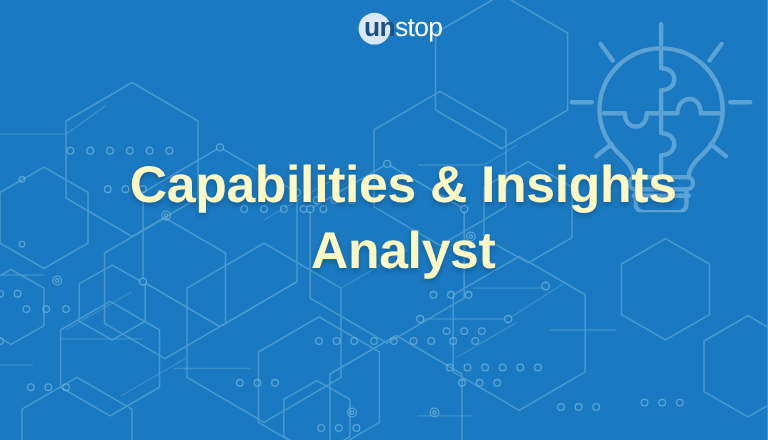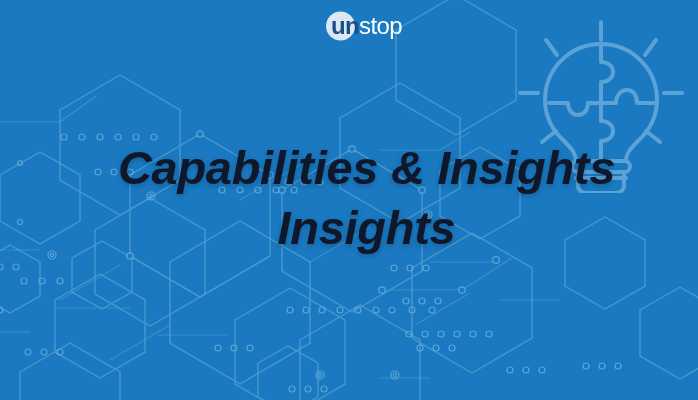--- a/index.html
+++ b/index.html
@@ -79,28 +79,27 @@
   #title-block {
     position: absolute;
     left: 0;
     right: 0;
     top: 138px;
     text-align: center;
     padding: 0 40px;
     box-sizing: border-box;
   }
   .title-line {
-    color: #0f172a;
+    color: #fef9c3;
     font-size: 47px;
     font-weight: bold;
     line-height: 60px;
     letter-spacing: -0.3px;
     text-shadow: 0 2px 5px rgba(8, 48, 85, 0.35);
     white-space: nowrap;
-    font-style: italic;
   }
 </style>
 </head>
 <body>
 
 <div id="banner">
 
   <svg id="pattern-layer" viewBox="0 0 698 400" xmlns="http://www.w3.org/2000/svg">
     <g stroke="#4f9ed2" fill="none" stroke-width="1.4" opacity="0.85">
 
@@ -287,16 +286,16 @@
   <div id="logo">
     <span class="logo-wrap">
       <span class="logo-disc"></span>
       <span class="logo-un">un</span>
       <span class="logo-stop">stop</span>
     </span>
   </div>
 
   <div id="title-block">
     <div class="title-line">Capabilities &amp; Insights</div>
-    <div class="title-line">Insights</div>
+    <div class="title-line">Analyst</div>
   </div>
 
 </div>
 
 </body></html>

